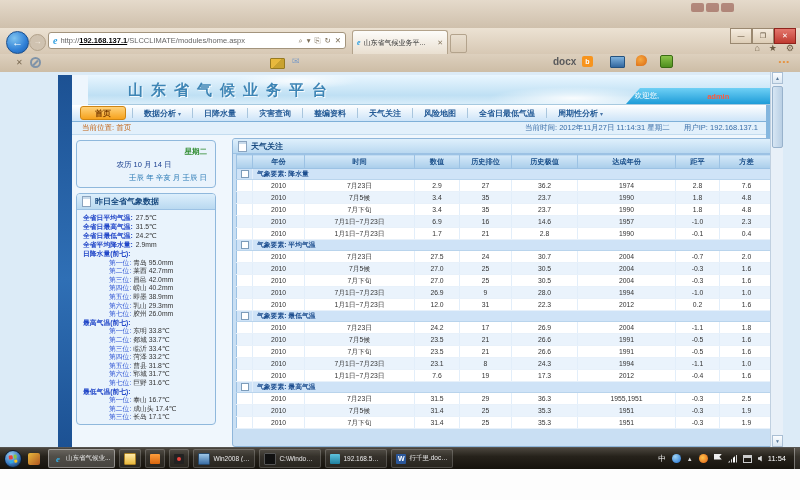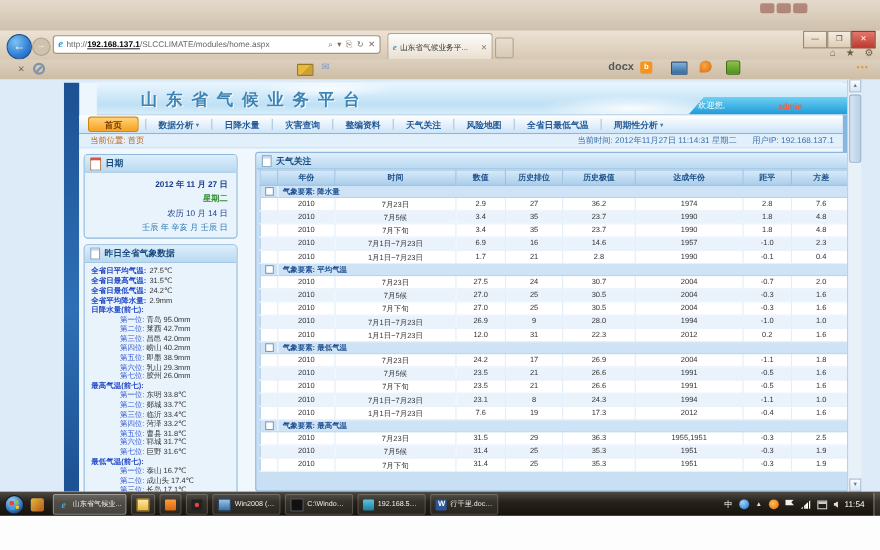--- a/index.html
+++ b/index.html
@@ -78,21 +78,21 @@
   
   .sidebar{left:4px;top:5px;width:140px;}
   .side-box{border:1px solid #8fb8dc;border-radius:4px;background:#e9f3fc;overflow:hidden;margin-bottom:5px;}
   .box-header{height:15px;background:linear-gradient(180deg,#ddeffc,#b9d9f0);border-bottom:1px solid #9cc2e4;display:flex;align-items:center;gap:4px;padding-left:5px;}
   .box-header .bh-title{font-size:8px;font-weight:bold;color:#17497f;}
   .cal-ico{width:8px;height:8px;background:#fff;border:1px solid #b26a3a;border-top:3px solid #d9534f;border-radius:1px;}
   .doc-ico{width:7px;height:9px;background:#fff;border:1px solid #8aa4bf;box-shadow:inset 0 2px 0 #c9dbeb;}
   .cal-body{padding:4px 8px 3px 4px;text-align:right;font-size:7.5px;line-height:13px;color:#333;}
   .cal-date{color:#1a3f8f;font-weight:bold;}
   .cal-week{color:#2e8b2e;font-weight:bold;}
-  .cal-lunar{color:#1a3f8f;}
+  .cal-lunar{color:#1a3f8f;text-align:center;}
   .cal-ganzhi{color:#2a7ab5;}
   .report-body{padding:4px 5px 2px 6px;font-size:6.8px;line-height:8.6px;color:#333;}
   .stat-line{white-space:nowrap;height:9px;}
   .stat-label{color:#2247c8;font-weight:bold;}
   .stat-value{color:#333;margin-left:3px;}
   .rank-title{color:#2247c8;font-weight:bold;height:8.6px;}
   .rank-line{padding-left:26px;white-space:nowrap;height:8.6px;}
   .rank-label{color:#2f55d4;}
   .rank-value{color:#333;}
 
@@ -269,26 +269,21 @@
         <span class="crumb-right">
           <span>当前时间: 2012年11月27日 11:14:31 星期二</span>
           <span>用户IP: 192.168.137.1</span>
         </span>
       </div>
 
       <div class="abs page-body">
 
         <div class="abs sidebar">
           <div class="side-box">
-            <div class="box-header">
-              <span class="cal-ico"></span>
-              <span class="bh-title">日期</span>
-            </div>
             <div class="cal-body">
-              <div class="cal-date">2012 年 11 月 27 日</div>
               <div class="cal-week">星期二</div>
               <div class="cal-lunar">农历 10 月 14 日</div>
               <div class="cal-ganzhi">壬辰 年 辛亥 月 壬辰 日</div>
             </div>
           </div>
 
           <div class="side-box">
             <div class="box-header">
               <span class="doc-ico"></span>
               <span class="bh-title">昨日全省气象数据</span>

